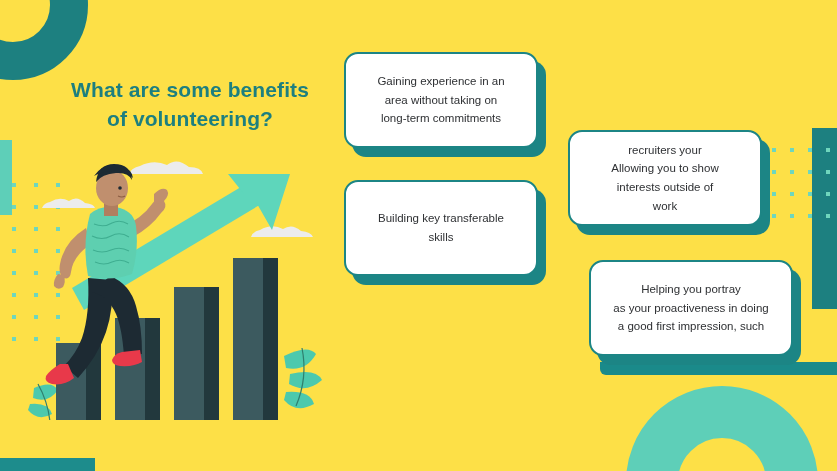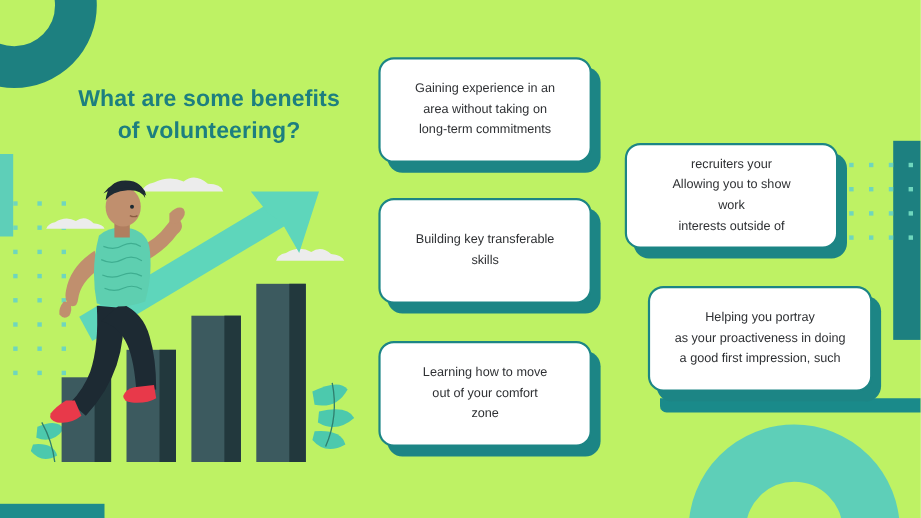--- a/index.html
+++ b/index.html
@@ -2,21 +2,21 @@
 <html><head>
 <meta charset="utf-8">
 <style>
   html,body{margin:0;padding:0;}
   body{
     width:837px;height:471px;
     background:#ffffff;
     font-family:"Liberation Sans", sans-serif;
     overflow:hidden;
   }
-  .slide{position:relative;width:837px;height:471px;overflow:hidden;background:#bef264;}
+  .slide{position:relative;width:837px;height:471px;overflow:hidden;background:#fde047;}
 
   
   .deco{position:absolute;}
 
   
   .arc-tl{
     left:-62px;top:-70px;width:150px;height:150px;
     border-radius:50%;
     border:38px solid #1d8080;
     box-sizing:border-box;
@@ -222,39 +222,29 @@
   <div class="card-wrap c2">
     <div class="card-shadow"></div>
     <div class="card">
       <div class="card-text">
         <div>Building key transferable</div>
         <div>skills</div>
       </div>
     </div>
   </div>
 
-  <div class="card-wrap c3">
-    <div class="card-shadow"></div>
-    <div class="card">
-      <div class="card-text">
-        <div>Learning how to move</div>
-        <div>out of your comfort</div>
-        <div>zone</div>
-      </div>
-    </div>
-  </div>
 
   <div class="card-wrap c4">
     <div class="card-shadow"></div>
     <div class="card">
       <div class="card-text">
         <div>recruiters your</div>
         <div>Allowing you to show</div>
+        <div>interests outside of</div>
         <div>work</div>
-        <div>interests outside of</div>
       </div>
     </div>
   </div>
 
   <div class="card-wrap c5">
     <div class="card-shadow"></div>
     <div class="card">
       <div class="card-text">
         <div>Helping you portray</div>
         <div>as your proactiveness in doing</div>

